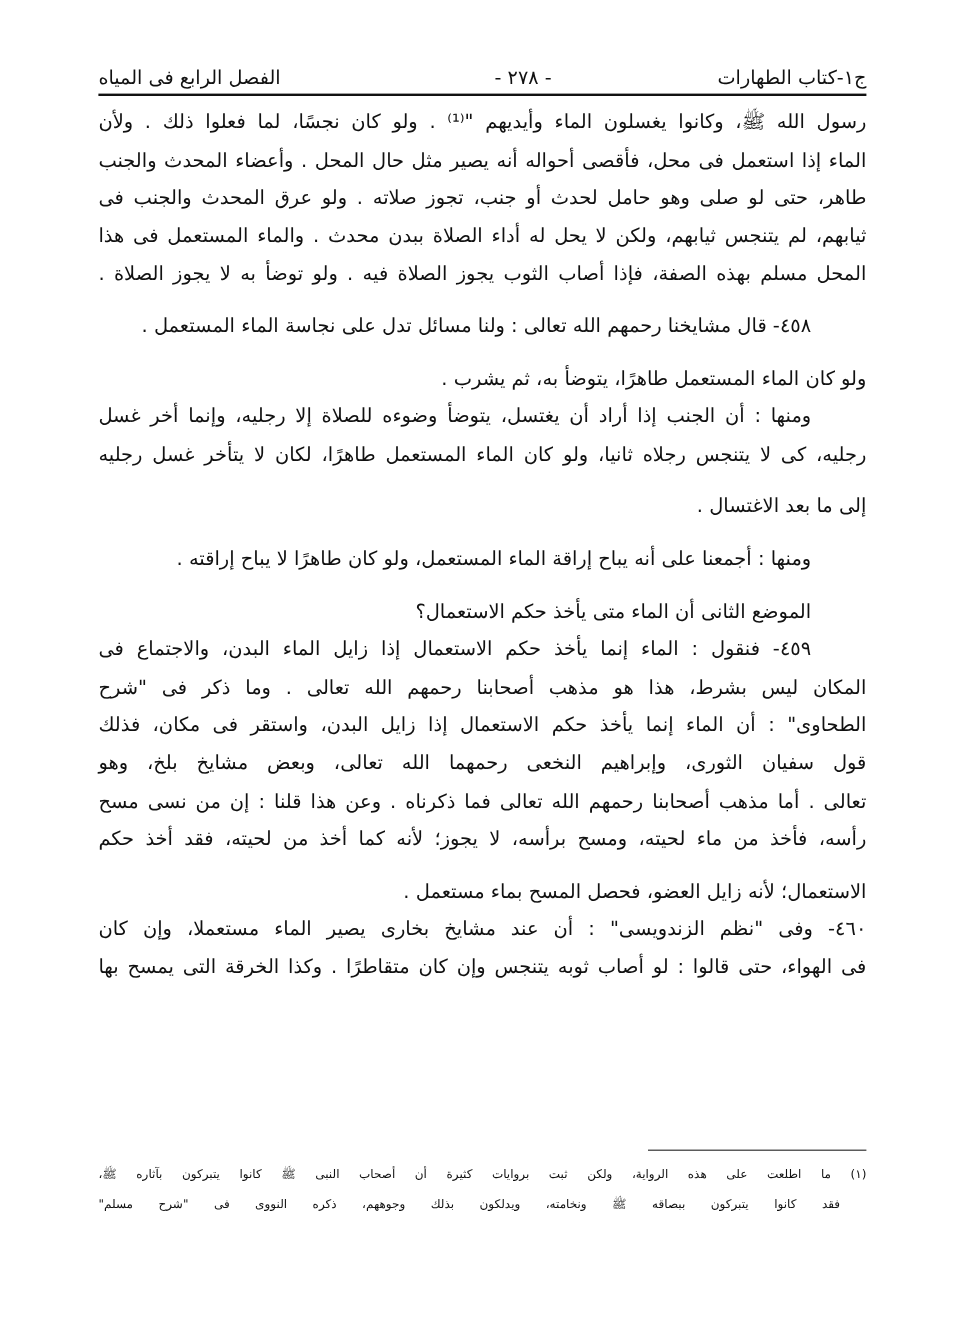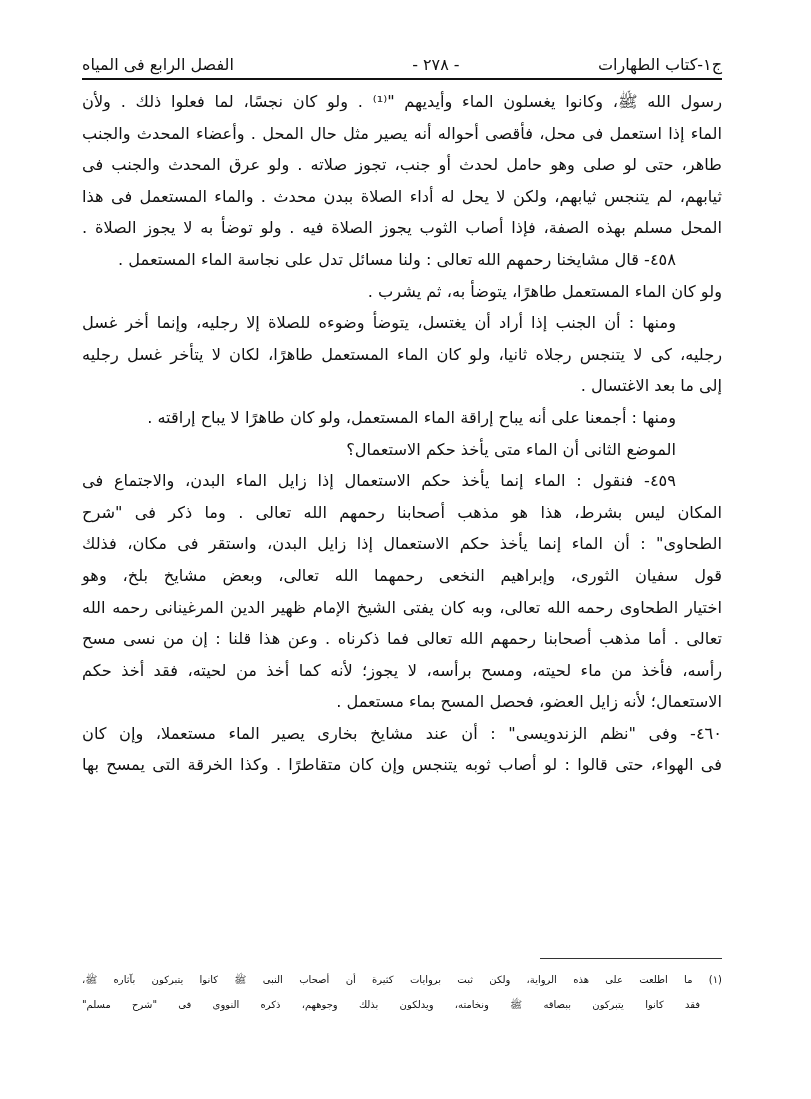--- a/index.html
+++ b/index.html
@@ -53,20 +53,21 @@
     .body-text .line {
       display: block;
       height: 31.6px;
       white-space: nowrap;
       overflow: visible;
       text-align: justify;
       text-align-last: justify;
     }
     .body-text .line.last {
       text-align-last: right;
+      margin-top: 12px;
     }
     .body-text .line.indent {
       padding-right: 46px;
     }
     .footnote-rule {
       position: absolute;
       left: 540px;
       top: 958px;
       width: 182px;
       height: 0;
@@ -115,21 +116,20 @@
     <span class="line last">ولو كان الماء المستعمل طاهرًا، يتوضأ به، ثم يشرب .</span>
     <span class="line indent">ومنها : أن الجنب إذا أراد أن يغتسل، يتوضأ وضوءه للصلاة إلا رجليه، وإنما أخر غسل</span>
     <span class="line">رجليه، كى لا يتنجس رجلاه ثانيا، ولو كان الماء المستعمل طاهرًا، لكان لا يتأخر غسل رجليه</span>
     <span class="line last">إلى ما بعد الاغتسال .</span>
     <span class="line last indent">ومنها : أجمعنا على أنه يباح إراقة الماء المستعمل، ولو كان طاهرًا لا يباح إراقته .</span>
     <span class="line last indent">الموضع الثانى أن الماء متى يأخذ حكم الاستعمال؟</span>
     <span class="line indent">٤٥٩- فنقول : الماء إنما يأخذ حكم الاستعمال إذا زايل الماء البدن، والاجتماع فى</span>
     <span class="line">المكان ليس بشرط، هذا هو مذهب أصحابنا رحمهم الله تعالى . وما ذكر فى "شرح</span>
     <span class="line">الطحاوى" : أن الماء إنما يأخذ حكم الاستعمال إذا زايل البدن، واستقر فى مكان، فذلك</span>
     <span class="line">قول سفيان الثورى، وإبراهيم النخعى رحمهما الله تعالى، وبعض مشايخ بلخ، وهو</span>
-    <span class="line">اختيار الطحاوى رحمه الله تعالى، وبه كان يفتى الشيخ الإمام ظهير الدين المرغينانى رحمه الله</span>
     <span class="line">تعالى . أما مذهب أصحابنا رحمهم الله تعالى فما ذكرناه . وعن هذا قلنا : إن من نسى مسح</span>
     <span class="line">رأسه، فأخذ من ماء لحيته، ومسح برأسه، لا يجوز؛ لأنه كما أخذ من لحيته، فقد أخذ حكم</span>
     <span class="line last">الاستعمال؛ لأنه زايل العضو، فحصل المسح بماء مستعمل .</span>
     <span class="line">٤٦٠- وفى "نظم الزندويسى" : أن عند مشايخ بخارى يصير الماء مستعملا، وإن كان</span>
     <span class="line">فى الهواء، حتى قالوا : لو أصاب ثوبه يتنجس وإن كان متقاطرًا . وكذا الخرقة التى يمسح بها</span>
   </div>
 
   <div class="footnote-rule"></div>
 
   <div class="footnotes">

